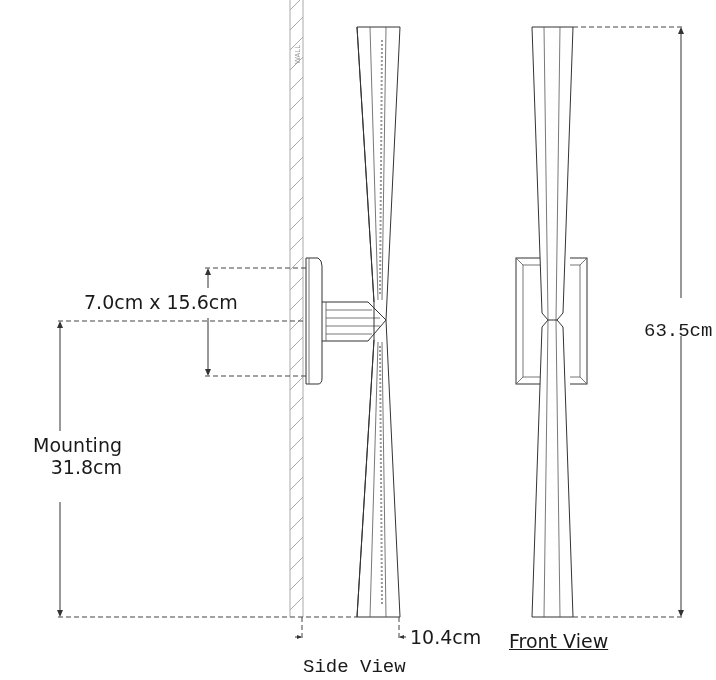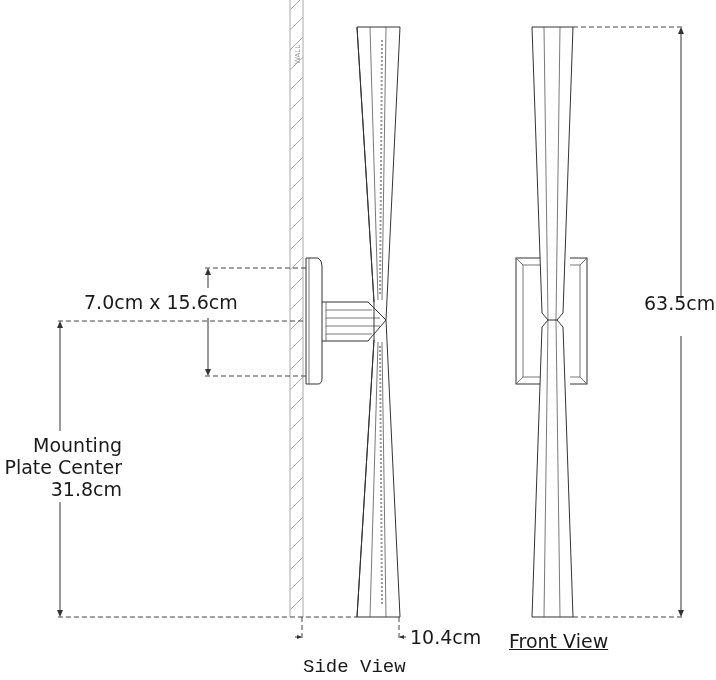--- a/index.html
+++ b/index.html
@@ -134,20 +134,19 @@
     <polygon points="681,27 678,34 684,34" fill="#333"></polygon>
     <line class="ln" x1="681" y1="336" x2="681" y2="615"></line>
     <polygon points="681,617 678,610 684,610" fill="#333"></polygon>
   </g>
 </svg>
 
 <div class="lbl" style="left:84px; top:291px;">7.0cm x 15.6cm</div>
 
 <div class="lbl center" style="left:0px; top:434px; width:122px;">
   <div>Mounting</div>
-  <div>Plate Center</div>
   <div>31.8cm</div>
 </div>
 
 <div class="lbl" style="left:410px; top:626px;">10.4cm</div>
-<div class="lbl" style="left:644px; top:292px;">63.5cm</div>
+<div class="lbl" style="left:644px; top:320px;font-family:Liberation Mono, monospace;">63.5cm</div>
 <div class="lbl" style="left:303px; top:656px;font-family:Liberation Mono, monospace;">Side View</div>
 <div class="lbl" style="left:509px; top:630px;text-decoration:underline;">Front View</div>
 
 </body></html>

